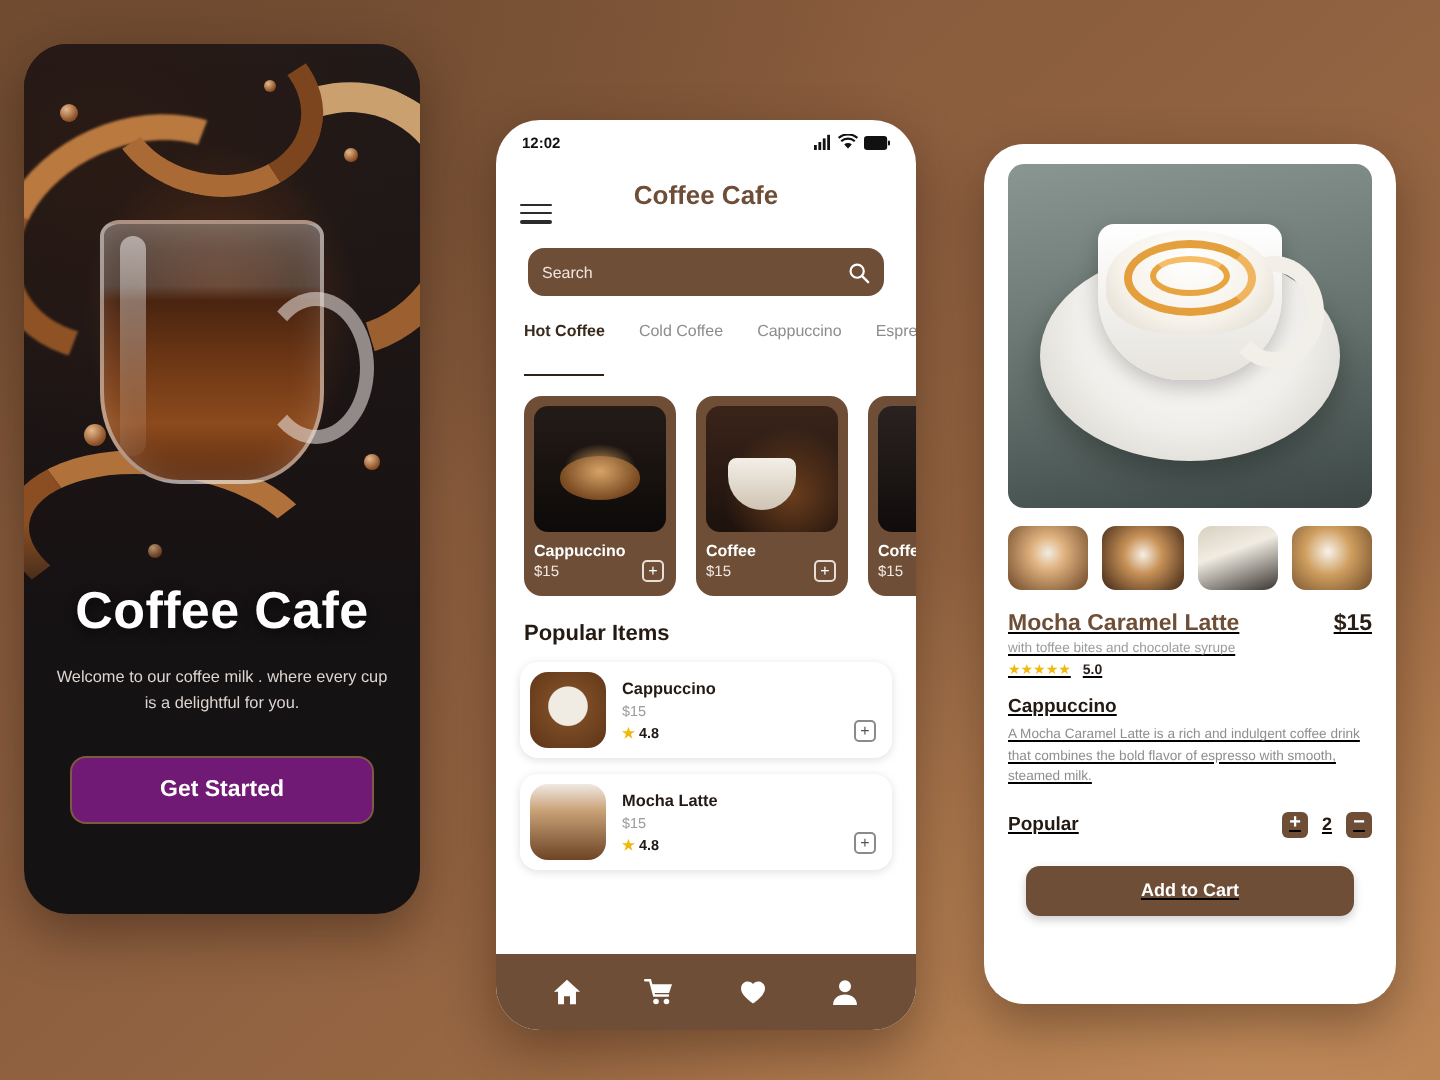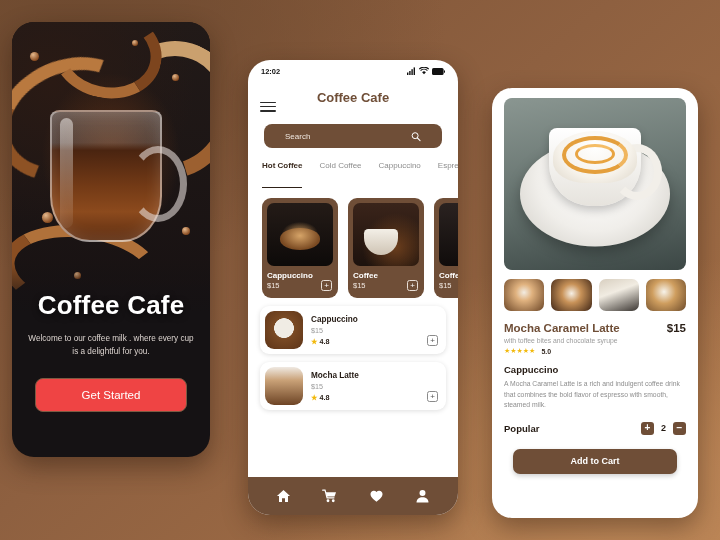--- a/index.html
+++ b/index.html
@@ -101,22 +101,22 @@
   .p1-body { position:absolute; left:0; right:0; top:268px; text-align:center; padding:0 14px; }
   .p1-title {
     font-size: 26px; font-weight: bold; color:#fff; letter-spacing:.2px;
     text-shadow: 0 2px 6px rgba(0,0,0,.6);
   }
   .p1-sub {
     margin-top: 12px; font-size: 8.2px; line-height:1.55; color:#ddd5d0;
   }
   .p1-btn {
     margin: 20px auto 0; width: 152px; height: 34px;
-    border-radius: 8px; background:#ef4444; border:1px solid #7c5a43;
-    color:#fff; font-size:11.5px; font-weight:normal;
+    border-radius: 8px; background:#701a75; border:1px solid #7c5a43;
+    color:#fff; font-size:11.5px; font-weight:bold;
     display:flex; align-items:center; justify-content:center;
     cursor:pointer;
   }
 
   
   .phone2 {
     position:absolute; left:248px; top:60px;
     width:210px; height:455px;
     border-radius:22px; background:#fff; overflow:hidden;
     box-shadow: 0 10px 26px rgba(40,22,10,.42);
@@ -133,21 +133,21 @@
     position:absolute; left:0; right:0; top:8px; text-align:center;
     font-size:13px; font-weight:bold; color:#6f4e37;
   }
   .hamburger {
     position:absolute; left:12px; top:17px; width:16px; cursor:pointer;
   }
   .hamburger span { display:block; height:1.6px; background:#2b2b2b; margin:2.6px 0; border-radius:1px; }
 
   .searchbar {
     margin:2px 16px 0; height:24px; border-radius:8px; background:#6f4e37;
-    display:flex; align-items:center; padding:0 21px; flex:none;
+    display:flex; align-items:center; padding:0 7px; flex:none;
     justify-content:space-between;
   }
   .searchbar input {
     border:none; background:transparent; outline:none;
     color:#fff; font-size:8px; font-family:inherit; width:140px;
   }
   .searchbar input::placeholder { color:#efe6df; }
 
   .tabs {
     margin-top:13px; padding:0 14px; display:flex; gap:17px; flex:none;
@@ -211,25 +211,26 @@
 
   .bottomnav {
     margin-top:auto; height:38px; background:#6f4e37;
     display:flex; align-items:center; justify-content:space-around;
     padding:0 12px; flex:none;
   }
   .nav-ico { cursor:pointer; display:flex; }
 
   
   .phone3 {
-    position:absolute; left:492px; top:88px;
+    position:absolute; left:492px; top:72px;
     width:206px; height:430px;
     border-radius:20px; background:#fff; overflow:hidden;
     box-shadow:0 10px 26px rgba(40,22,10,.42);
     padding:10px 12px 0;
+    text-decoration:underline;
   }
   .hero {
     width:100%; height:172px; border-radius:8px; overflow:hidden;
     position:relative;
     background: linear-gradient(170deg,#8a9691 0%, #63706c 55%, #3c4745 100%);
   }
   .saucer {
     position:absolute; left:50%; top:56%; transform:translate(-50%,-50%);
     width:150px; height:105px; border-radius:50%;
     background: radial-gradient(ellipse at 50% 35%, #ffffff 0%, #f0eeea 55%, #cfccc5 100%);
@@ -385,20 +386,21 @@
         <div class="plus-sq">+</div>
       </div>
       <div class="card">
         <div class="card-img ci-c"></div>
         <div class="card-name">Coffee</div>
         <div class="card-price">$15</div>
 
       </div>
     </div>
 
+    <div class="popular-title">Popular Items</div>
 
     <div class="pop-list">
       <div class="pop-item">
         <div class="pop-img pi-a"></div>
         <div class="pop-txt">
           <div class="pop-name">Cappuccino</div>
           <div class="pop-price">$15</div>
           <div class="pop-rate">
             <span class="star">★</span>
             <span>4.8</span>

